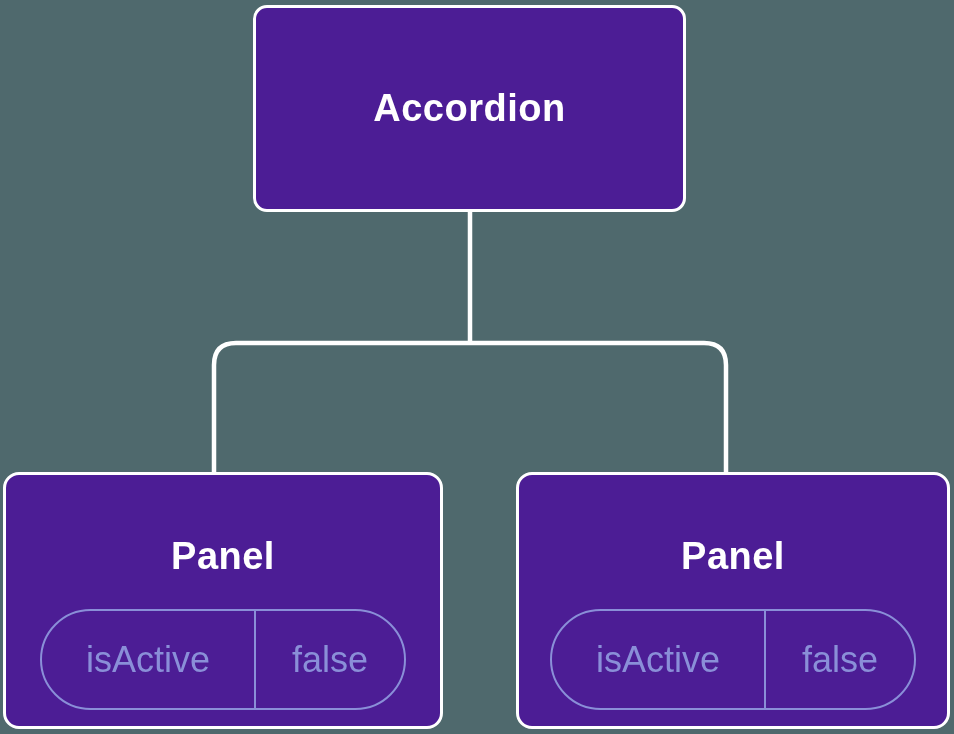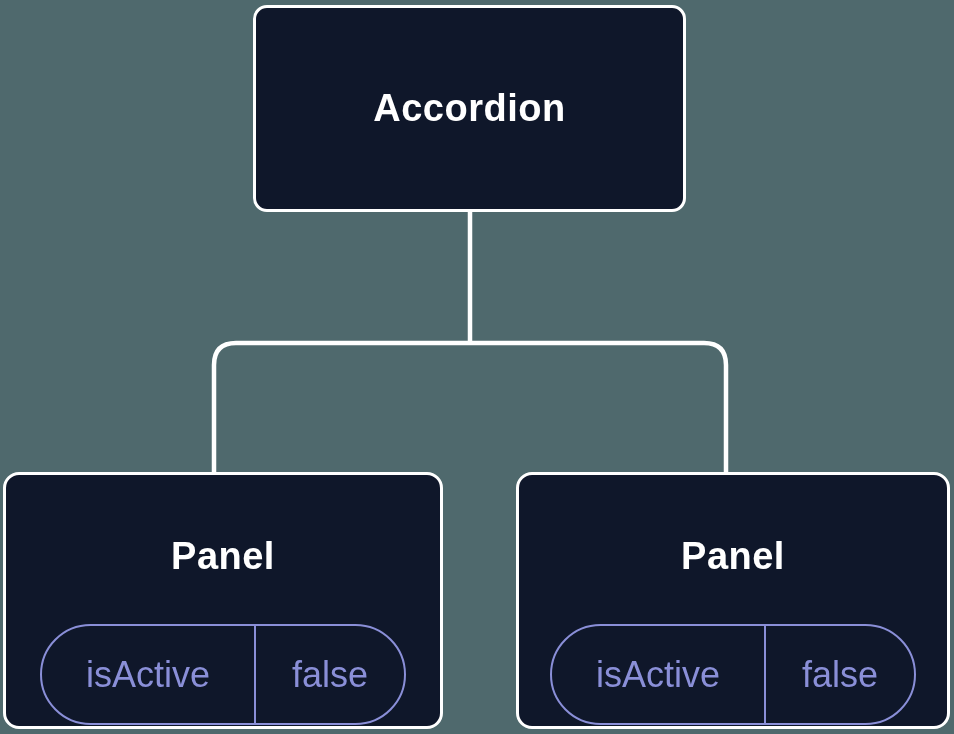--- a/index.html
+++ b/index.html
@@ -9,21 +9,21 @@
   body {
     width: 954px;
     height: 734px;
     position: relative;
     overflow: hidden;
     background: #4F696D;
     font-family: "Liberation Sans", sans-serif;
   }
   .node {
     position: absolute;
-    background: #0f172a;
+    background: #4c1d95;
     border: 3.5px solid #FFFFFF;
     box-sizing: border-box;
   }
   #accordion-box {
     left: 253px;
     top: 5px;
     width: 433px;
     height: 207px;
     border-radius: 14px;
     display: flex;
@@ -61,21 +61,21 @@
   }
   .panel-title {
     color: #FFFFFF;
     font-size: 38px;
     font-weight: 600;
     height: 46px;
     line-height: 46px;
     letter-spacing: 0.5px;
   }
   .state-pill {
-    margin-top: 45px;
+    margin-top: 30px;
     width: 366px;
     height: 101px;
     box-sizing: border-box;
     border: 2.5px solid #8A8FD8;
     border-radius: 51px;
     display: flex;
     overflow: hidden;
   }
   .pill-cell {
     display: flex;

